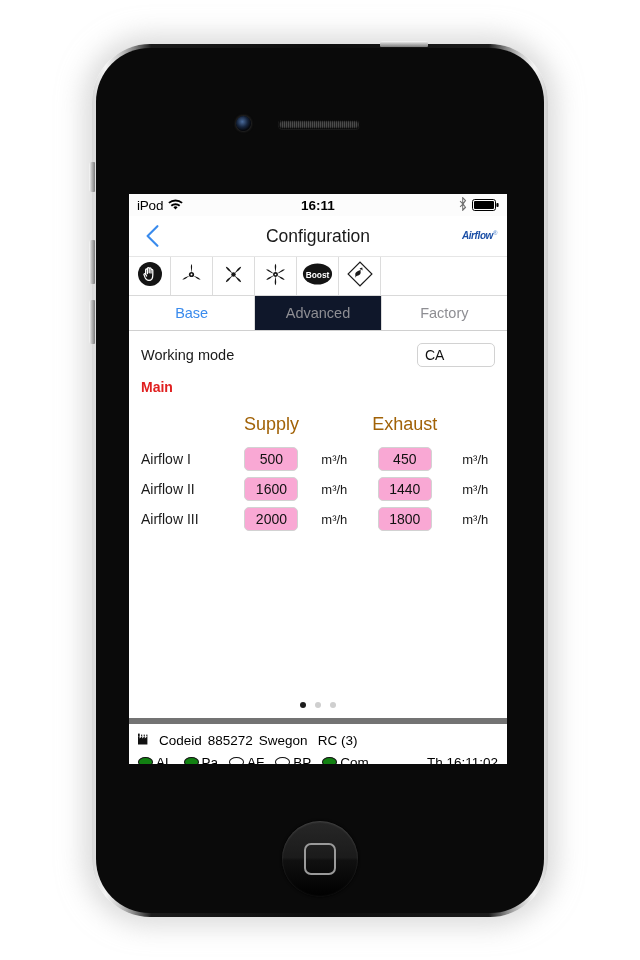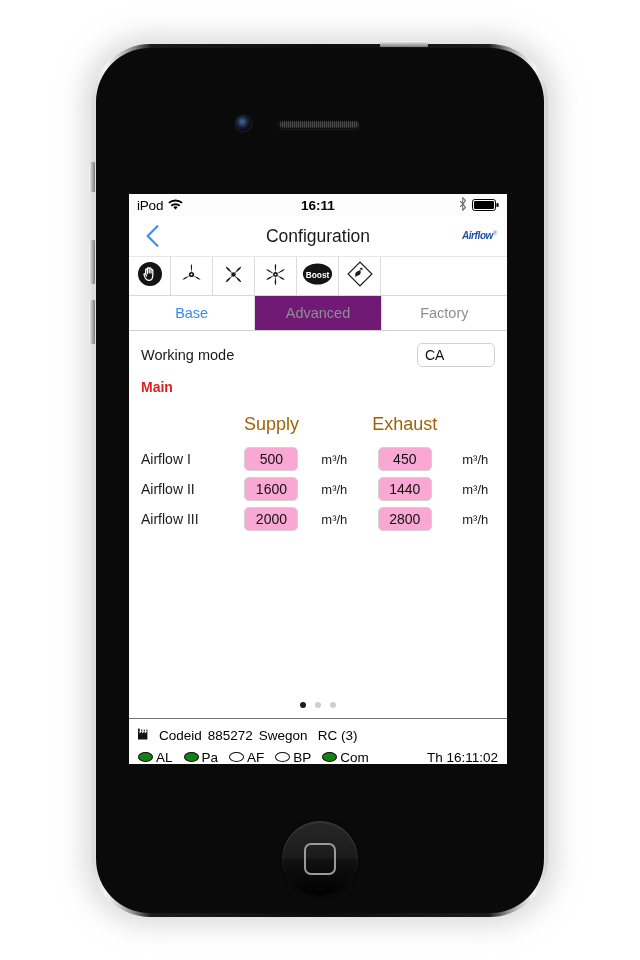--- a/index.html
+++ b/index.html
@@ -131,21 +131,21 @@
   
   #tab-bar{display:flex;height:34px;border-bottom:1px solid #d0d0d0;}
   .tab{
     flex:1;display:flex;align-items:center;justify-content:center;
     font-size:14.5px;cursor:pointer;
     background:#fff;color:#8e8e93;
     border-right:1px solid #dcdcdc;
   }
   .tab:last-child{border-right:none;}
   .tab.active{color:#3a8bed;}
-  .tab.shaded{background:#701a75;}
+  .tab.shaded{background:#0f172a;}
 
   
   #content-area{
     position:relative;
     height:calc(570px - 22px - 40px - 38px - 34px - 53px);
     background:#fff;
     padding:0 12px;
     box-sizing:border-box;
   }
   .row{display:flex;align-items:center;gap:36px;}
@@ -188,21 +188,21 @@
   
   #page-dots{
     position:absolute;left:0;right:0;bottom:10px;
     display:flex;justify-content:center;gap:9px;
   }
   .dot{width:6px;height:6px;border-radius:50%;background:#cfcfcf;cursor:pointer;}
   .dot.active{background:#1d1d1d;}
 
   
   #footer-status{
-    height:53px;background:#fff;border-top:1px solid #737373;
+    height:53px;background:#fff;border-top:6px solid #737373;
     padding:5px 9px 0 9px;box-sizing:border-box;
     font-size:13px;color:#000;
   }
   #footer-line-1{display:flex;align-items:center;gap:6px;height:22px;}
   #footer-line-2{display:flex;align-items:center;gap:3px;height:22px;}
   .led{
     width:15px;height:10px;border-radius:50%;
     border:1px solid #111;box-sizing:border-box;display:inline-block;
   }
   .led.on{background:#128012;}
@@ -397,21 +397,21 @@
               </td>
             <td class="af-unit">m³/h</td>
           </tr>
           <tr>
             <td class="af-name">Airflow III</td>
             <td>
                 <div class="af-field">2000</div>
               </td>
             <td class="af-unit">m³/h</td>
             <td>
-                <div class="af-field">2800</div>
+                <div class="af-field">1800</div>
               </td>
             <td class="af-unit">m³/h</td>
           </tr>
         </tbody>
       </table>
 
       <div id="page-dots">
         <span class="dot active"></span>
         <span class="dot"></span>
         <span class="dot"></span>

